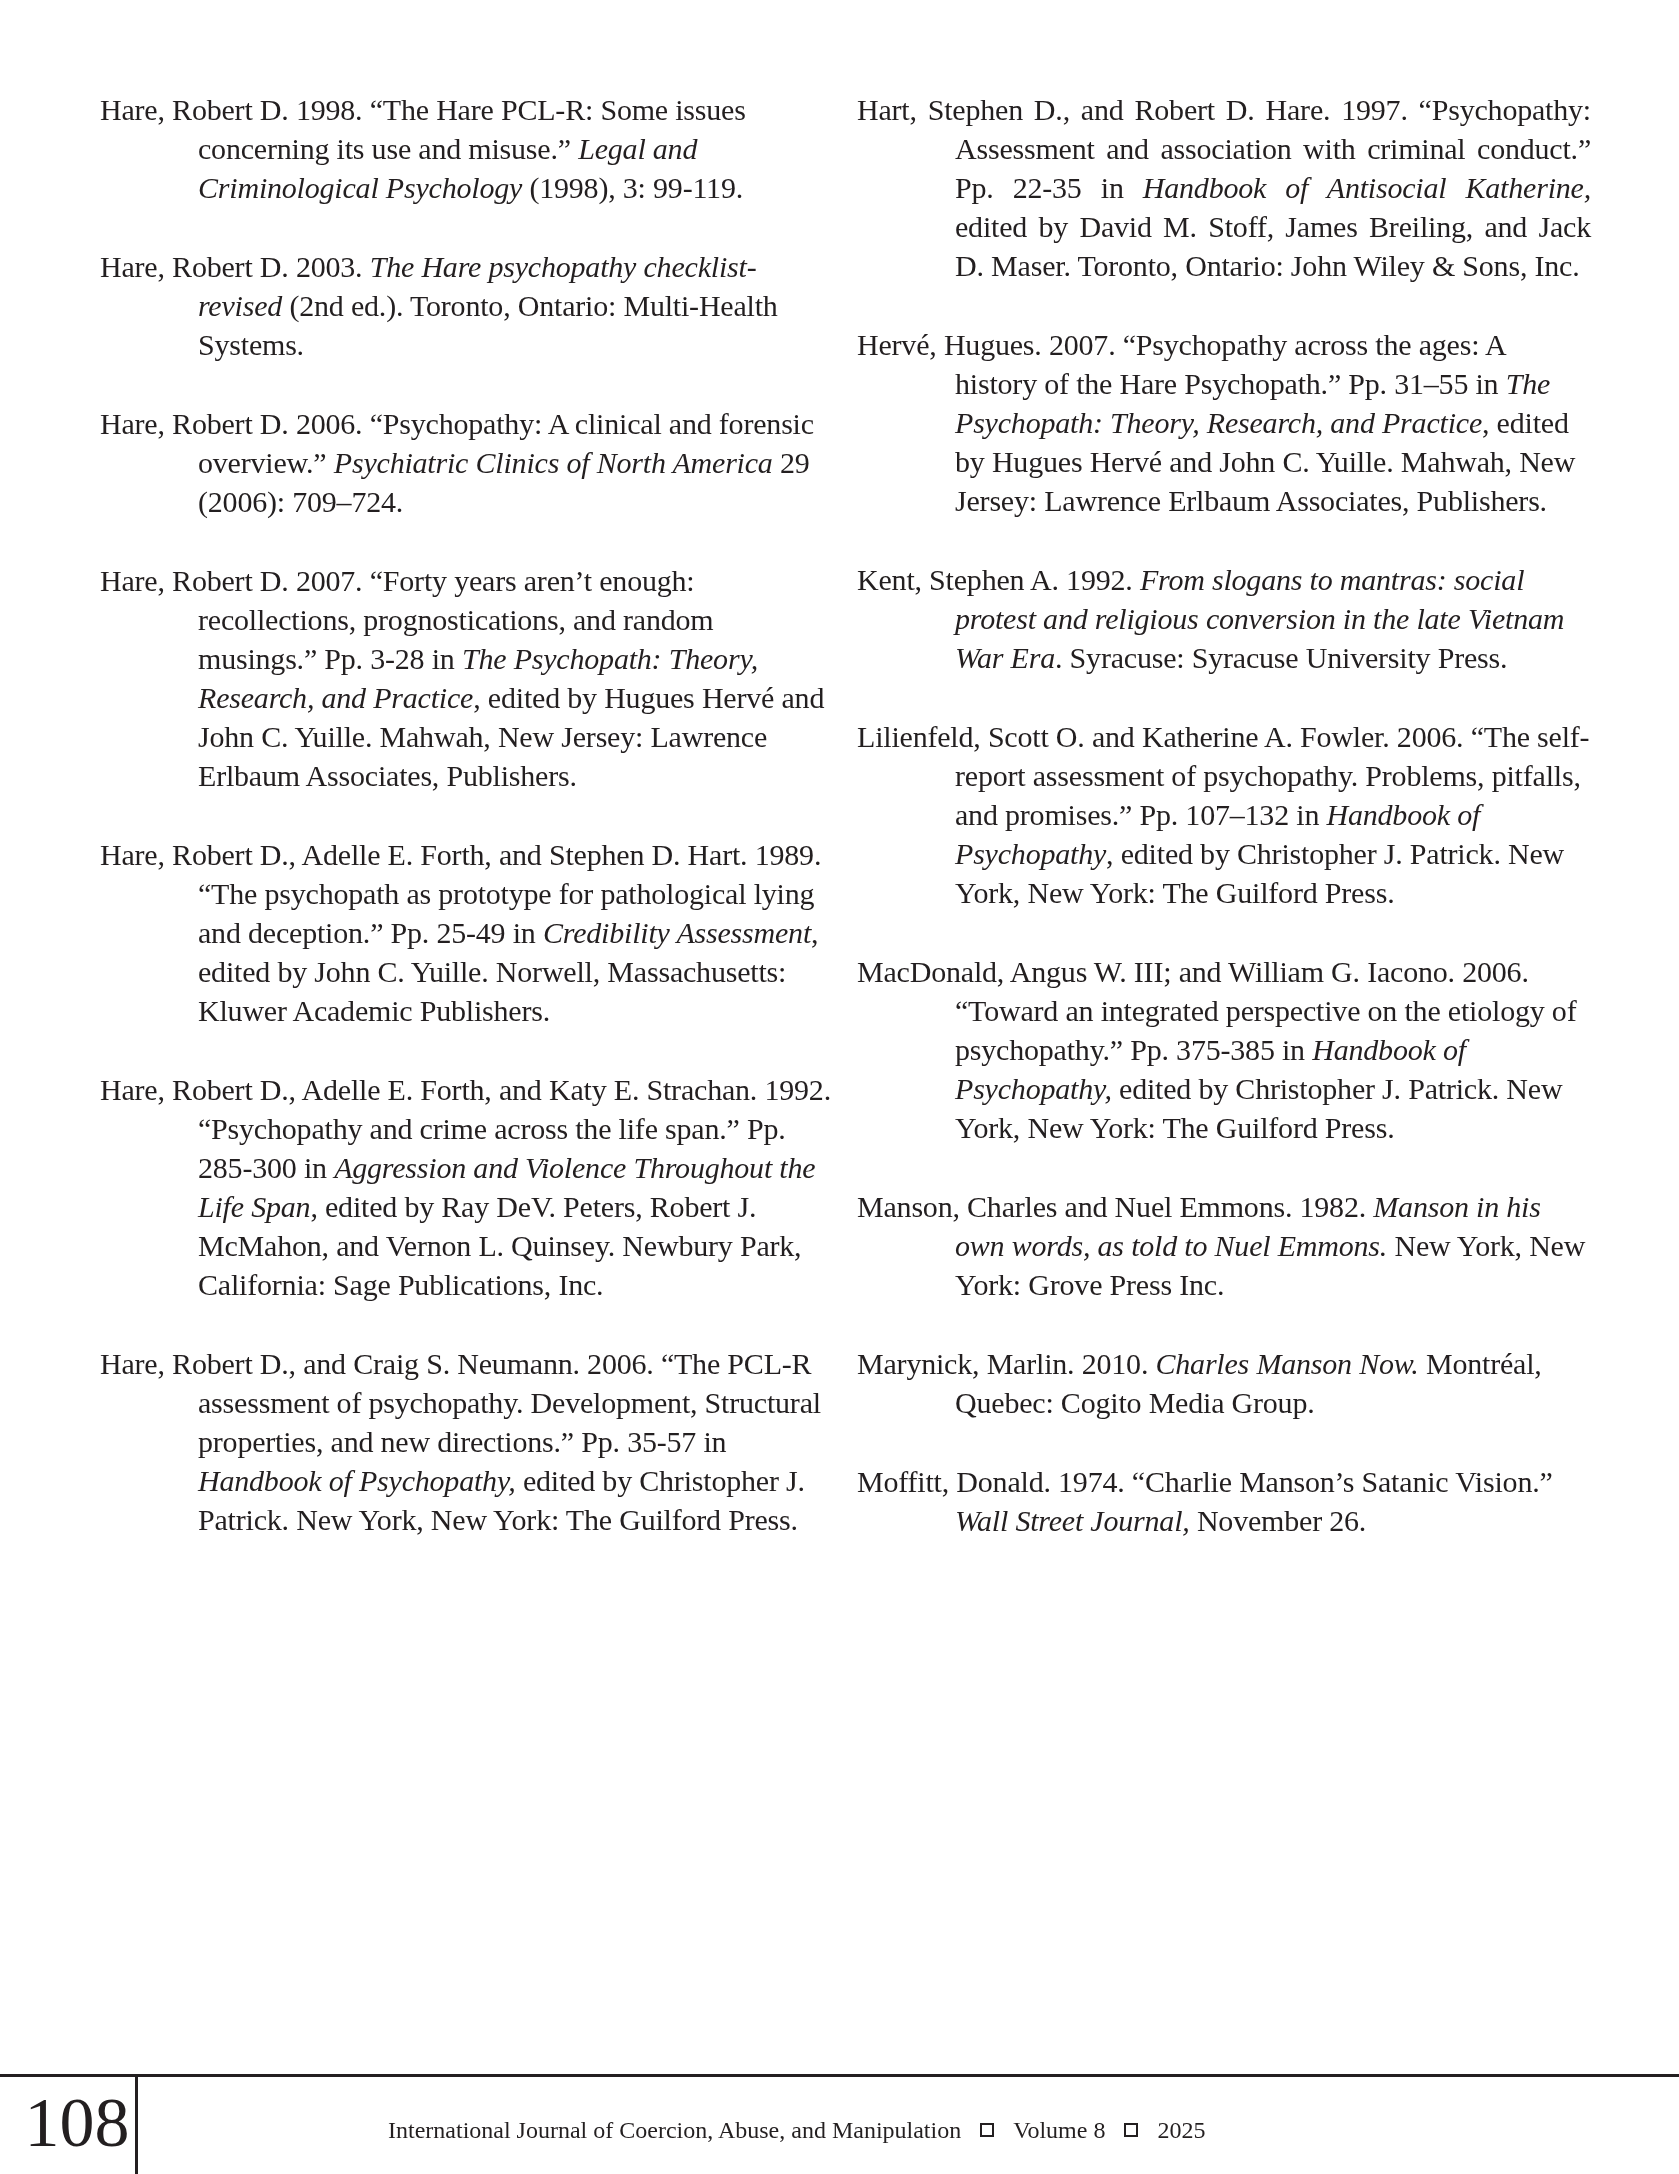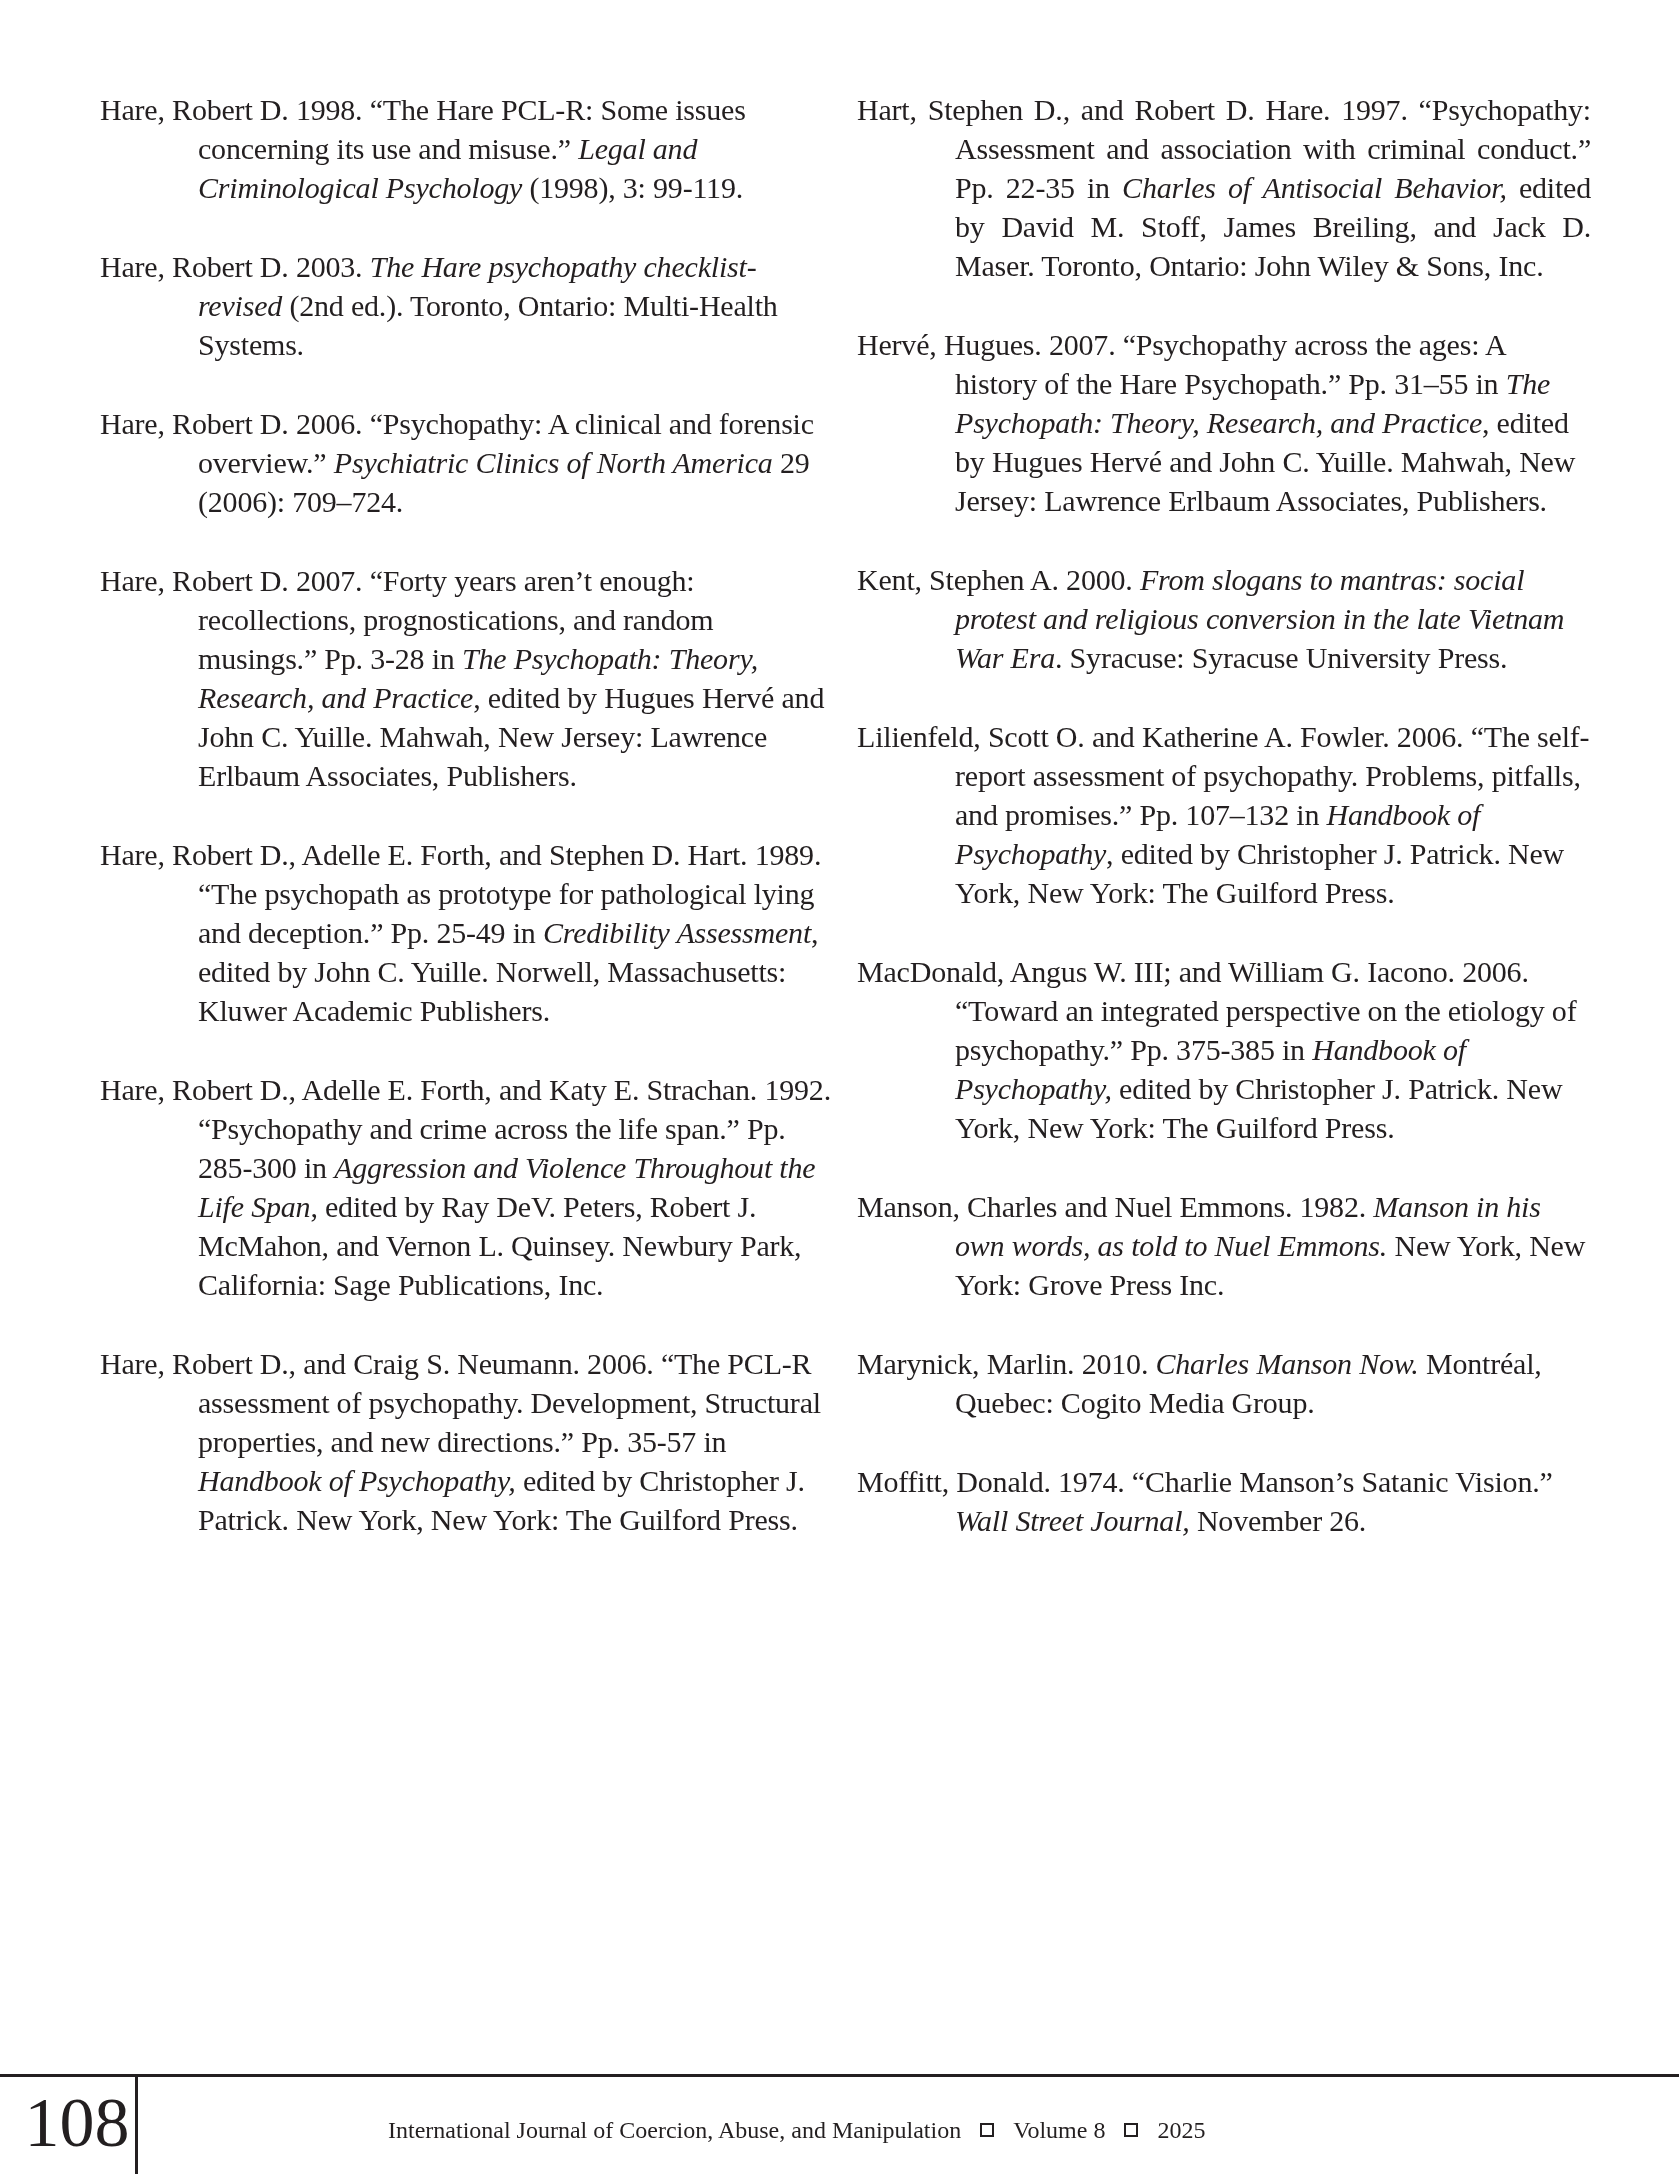--- a/index.html
+++ b/index.html
@@ -25,23 +25,23 @@
 <div class="col col-left">
     <p class="ref"><span>Hare, Robert D. 1998. “The Hare PCL-R: Some issues concerning its use and misuse.” </span><i>Legal and Criminological Psychology</i><span> (1998), 3: 99-119.</span></p>
     <p class="ref"><span>Hare, Robert D. 2003. </span><i>The Hare psychopathy checklist-revised</i><span> (2nd ed.). Toronto, Ontario: Multi-Health Systems.</span></p>
     <p class="ref"><span>Hare, Robert D. 2006. “Psychopathy: A clinical and forensic overview.” </span><i>Psychiatric Clinics of North America</i><span> 29 (2006): 709–724.</span></p>
     <p class="ref"><span>Hare, Robert D. 2007. “Forty years aren’t enough: recollections, prognostications, and random musings.” Pp. 3-28 in </span><i>The Psychopath: Theory, Research, and Practice</i><span>, edited by Hugues Hervé and John C. Yuille. Mahwah, New Jersey: Lawrence Erlbaum Associates, Publishers.</span></p>
     <p class="ref"><span>Hare, Robert D., Adelle E. Forth, and Stephen D. Hart. 1989. “The psychopath as prototype for pathological lying and deception.” Pp. 25-49 in </span><i>Credibility Assessment</i><span>, edited by John C. Yuille. Norwell, Massachusetts: Kluwer Academic Publishers.</span></p>
     <p class="ref"><span>Hare, Robert D., Adelle E. Forth, and Katy E. Strachan. 1992. “Psychopathy and crime across the life span.” Pp. 285-300 in </span><i>Aggression and Violence Throughout the Life Span</i><span>, edited by Ray DeV. Peters, Robert J. McMahon, and Vernon L. Quinsey. Newbury Park, California: Sage Publications, Inc.</span></p>
     <p class="ref"><span>Hare, Robert D., and Craig S. Neumann. 2006. “The PCL-R assessment of psychopathy. Development, Structural properties, and new directions.” Pp. 35-57 in </span><i>Handbook of Psychopathy,</i><span> edited by Christopher J. Patrick. New York, New York: The Guilford Press.</span></p>
   </div>
 <div class="col col-right">
-    <p class="ref justify"><span>Hart, Stephen D., and Robert D. Hare. 1997. “Psychopathy: Assessment and association with criminal conduct.” Pp. 22-35 in </span><i>Charles of Antisocial Behavior,</i><span> edited by David M. Stoff, James Breiling, and Jack D. Maser. Toronto, Ontario: John Wiley &amp; Sons, Inc.</span></p>
+    <p class="ref justify"><span>Hart, Stephen D., and Robert D. Hare. 1997. “Psychopathy: Assessment and association with criminal conduct.” Pp. 22-35 in </span><i>Handbook of Antisocial Katherine,</i><span> edited by David M. Stoff, James Breiling, and Jack D. Maser. Toronto, Ontario: John Wiley &amp; Sons, Inc.</span></p>
     <p class="ref"><span>Hervé, Hugues. 2007. “Psychopathy across the ages: A history of the Hare Psychopath.” Pp. 31–55 in </span><i>The Psychopath: Theory, Research, and Practice</i><span>, edited by Hugues Hervé and John C. Yuille. Mahwah, New Jersey: Lawrence Erlbaum Associates, Publishers.</span></p>
-    <p class="ref"><span>Kent, Stephen A. 2000. </span><i>From slogans to mantras: social protest and religious conversion in the late Vietnam War Era</i><span>. Syracuse: Syracuse University Press.</span></p>
+    <p class="ref"><span>Kent, Stephen A. 1992. </span><i>From slogans to mantras: social protest and religious conversion in the late Vietnam War Era</i><span>. Syracuse: Syracuse University Press.</span></p>
     <p class="ref"><span>Lilienfeld, Scott O. and Katherine A. Fowler. 2006. “The self-report assessment of psychopathy. Problems, pitfalls, and promises.” Pp. 107–132 in </span><i>Handbook of Psychopathy</i><span>, edited by Christopher J. Patrick. New York, New York: The Guilford Press.</span></p>
     <p class="ref"><span>MacDonald, Angus W. III; and William G. Iacono. 2006. “Toward an integrated perspective on the etiology of psychopathy.” Pp. 375-385 in </span><i>Handbook of Psychopathy,</i><span> edited by Christopher J. Patrick. New York, New York: The Guilford Press.</span></p>
     <p class="ref"><span>Manson, Charles and Nuel Emmons. 1982. </span><i>Manson in his own words, as told to Nuel Emmons.</i><span> New York, New York: Grove Press Inc.</span></p>
     <p class="ref"><span>Marynick, Marlin. 2010. </span><i>Charles Manson Now.</i><span> Montréal, Quebec: Cogito Media Group.</span></p>
     <p class="ref"><span>Moffitt, Donald. 1974. “Charlie Manson’s Satanic Vision.” </span><i>Wall Street Journal,</i><span> November 26.</span></p>
   </div>
 
 <div class="footer-rule"></div>
 <div class="footer-divider"></div>
 <div class="page-number">108</div>

